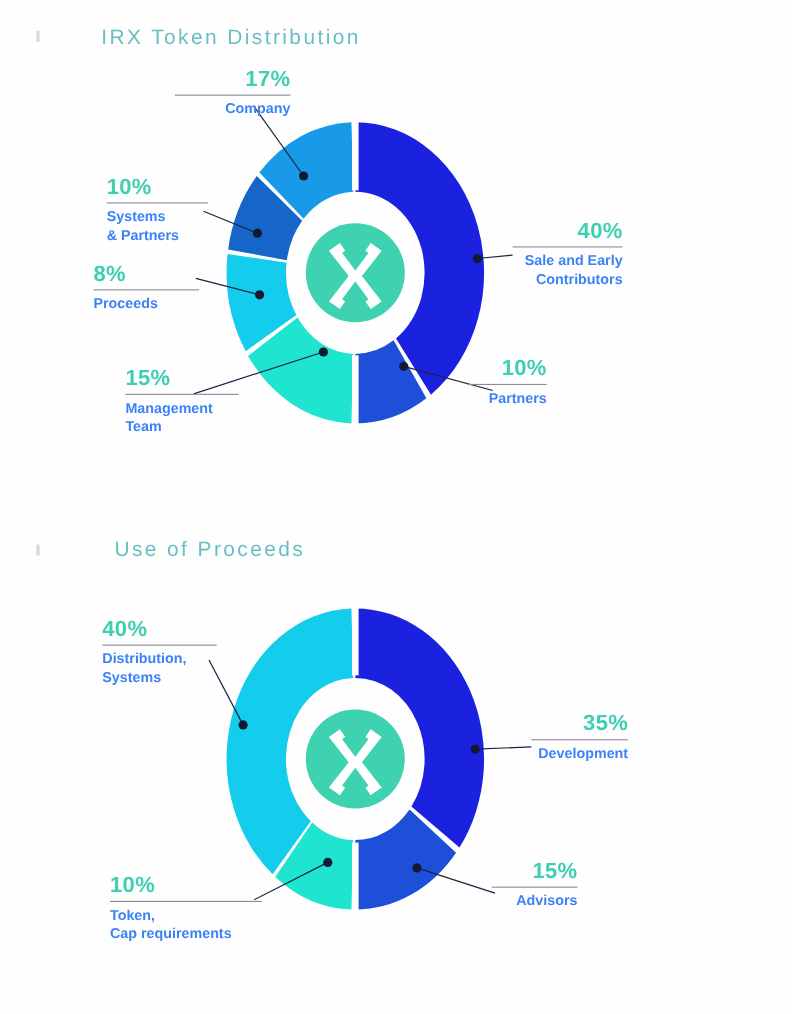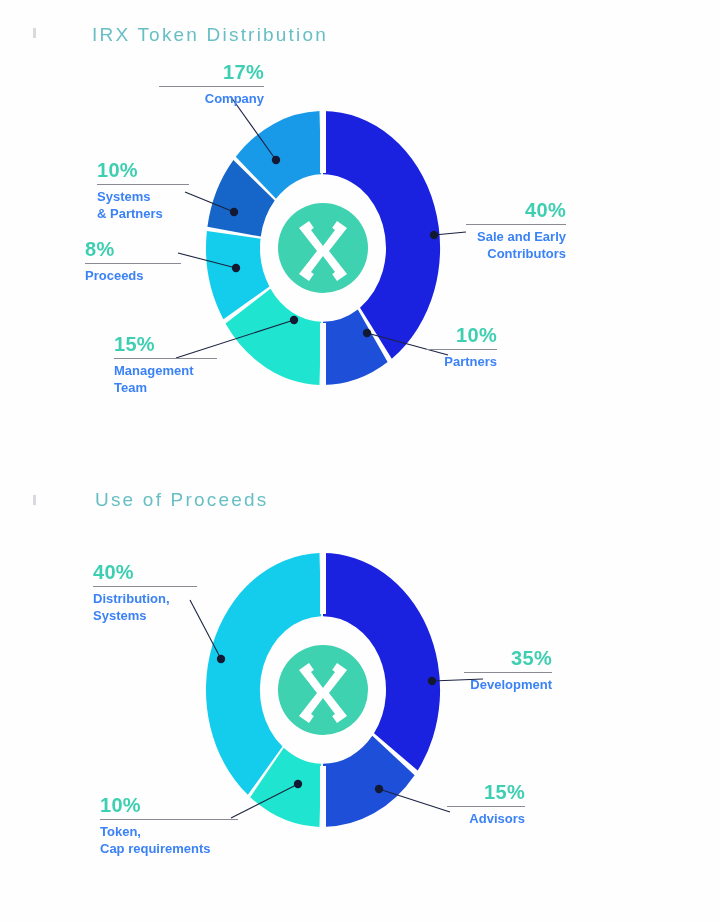--- a/index.html
+++ b/index.html
@@ -187,21 +187,21 @@
     <div class="callout right" style="left:425px; top:325px; width:72px;">
       <div class="pct">10%</div>
       <div class="rule"></div>
       <div class="lbl">Partners</div>
     </div>
   </div>
 
   <div class="chart" style="top:0;">
 
     <div class="title-dot" style="left:33px; top:495px;"></div>
-    <div class="section-title" style="left:95px; top:489px;">Use of Proceeds</div>
+    <div class="section-title" style="left:104px; top:489px;">Use of Proceeds</div>
 
     <div class="donut-wrap" style="left:203px; top:548px; width:240px; height:284px;">
       <svg class="donut-svg" width="240" height="284" viewBox="0 0 240 284">
         <g transform="translate(120,142)">
           <g transform="scale(1,1.17)">
 
             <path fill="#1a22e0" d="M 0,-117 A 117,117 0 0 1 94.7,68.8 L 51.0,37.0 A 63,63 0 0 0 0,-63 Z"></path>
 
             <path fill="#1d4fd8" d="M 91.6,72.8 A 117,117 0 0 1 0,117 L 0,63 A 63,63 0 0 0 49.3,39.2 Z"></path>
 
@@ -244,21 +244,21 @@
       <div class="lbl">Systems</div>
     </div>
 
     <div class="callout left" style="left:100px; top:795px; width:138px;">
       <div class="pct">10%</div>
       <div class="rule"></div>
       <div class="lbl">Token,</div>
       <div class="lbl">Cap requirements</div>
     </div>
 
-    <div class="callout right" style="left:464px; top:648px; width:88px;">
+    <div class="callout right" style="left:483px; top:648px; width:88px;">
       <div class="pct">35%</div>
       <div class="rule"></div>
       <div class="lbl">Development</div>
     </div>
 
     <div class="callout right" style="left:447px; top:782px; width:78px;">
       <div class="pct">15%</div>
       <div class="rule"></div>
       <div class="lbl">Advisors</div>
     </div>

